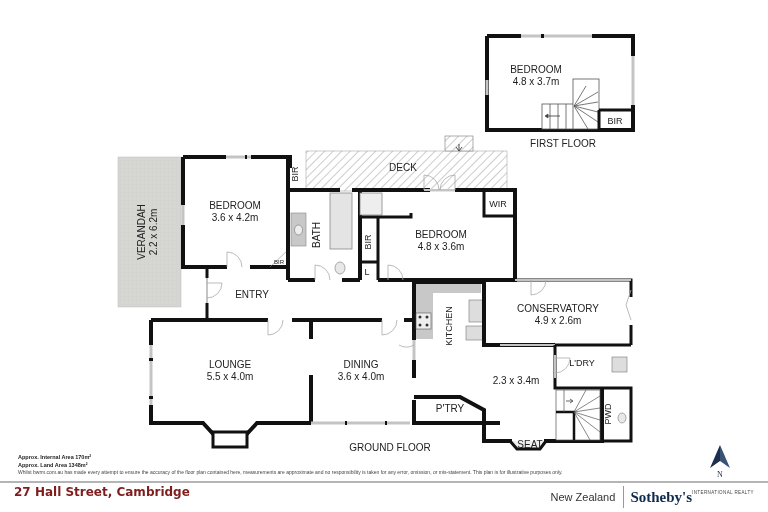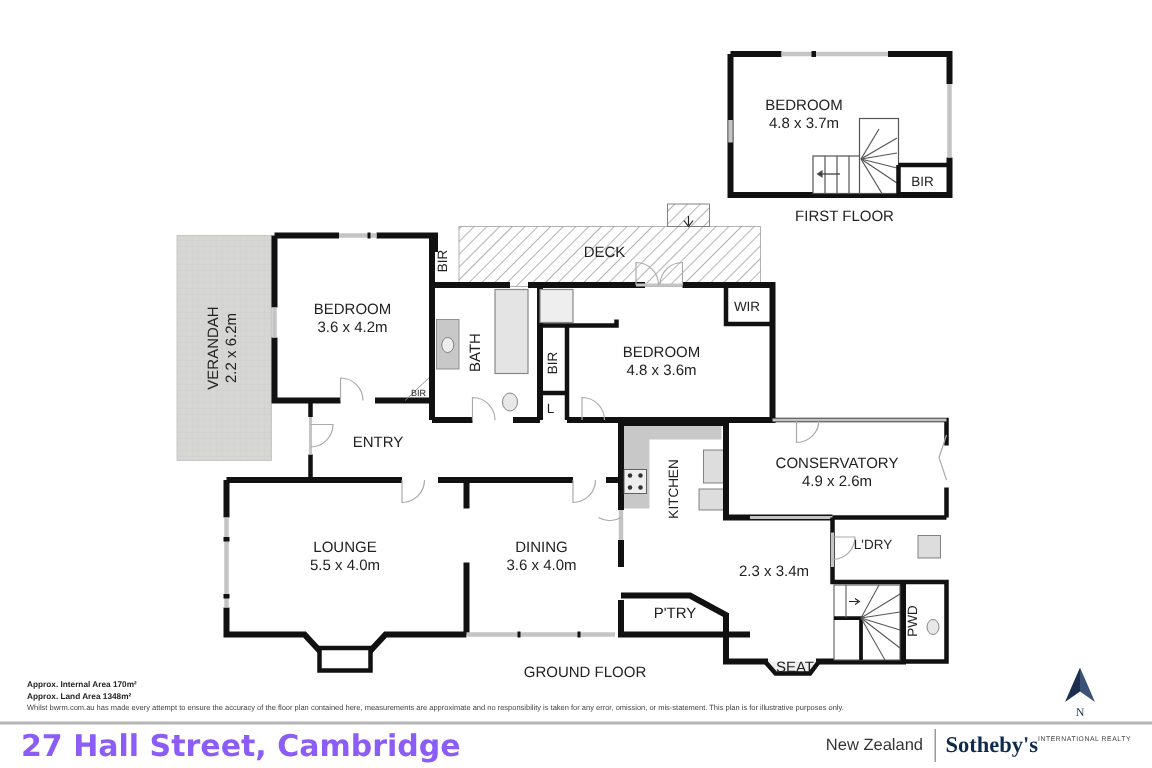--- a/index.html
+++ b/index.html
@@ -5,21 +5,21 @@
   html, body { margin: 0; padding: 0; background: #ffffff; }
   body { width: 768px; height: 512px; position: relative; overflow: hidden; font-family: "Liberation Sans", sans-serif; }
   #plan { position: absolute; left: 0; top: 0; }
   .lbl { font-family: "Liberation Sans", sans-serif; font-size: 10px; fill: #222; text-anchor: middle; }
   .lbl-sm { font-family: "Liberation Sans", sans-serif; font-size: 9px; fill: #222; text-anchor: middle; }
   .lbl-xs { font-family: "Liberation Sans", sans-serif; font-size: 6px; fill: #222; text-anchor: middle; }
   .notes { position: absolute; left: 18px; top: 453px; width: 670px; }
   .note-b { font-family: "Liberation Sans", sans-serif; font-size: 5.5px; font-weight: bold; color: #222; line-height: 8px; }
   .note-d { font-family: "Liberation Sans", sans-serif; font-size: 5px; color: #444; line-height: 7px; white-space: nowrap; }
   .rule { position: absolute; left: 0; top: 481px; width: 768px; height: 2px; background: #b5b5b5; }
-  .address { position: absolute; left: 14px; top: 485px; font-family: "DejaVu Sans", sans-serif; font-weight: bold; font-size: 20px; color: #8b5cf6; }
+  .address { position: absolute; left: 14px; top: 485px; font-family: "DejaVu Sans", sans-serif; font-weight: bold; font-size: 12px; color: #7f1d1d; }
   .brand { position: absolute; right: 14px; top: 486px; display: flex; align-items: center; }
   .brand-region { font-family: "Liberation Sans", sans-serif; font-size: 11px; color: #333; margin-right: 8px; }
   .brand-divider { width: 1px; height: 22px; background: #999; margin-right: 6px; }
   .brand-block { display: flex; flex-direction: row; align-items: flex-start; }
   .brand-name { font-family: "Liberation Serif", serif; font-weight: bold; font-size: 15px; color: #0e2a4c; line-height: 15px; }
   .brand-sub { font-family: "Liberation Sans", sans-serif; font-size: 4.5px; letter-spacing: 0.4px; color: #444; line-height: 6px; }
   .compass { position: absolute; left: 706px; top: 444px; width: 28px; height: 34px; }
 </style>
 </head>
 <body>

